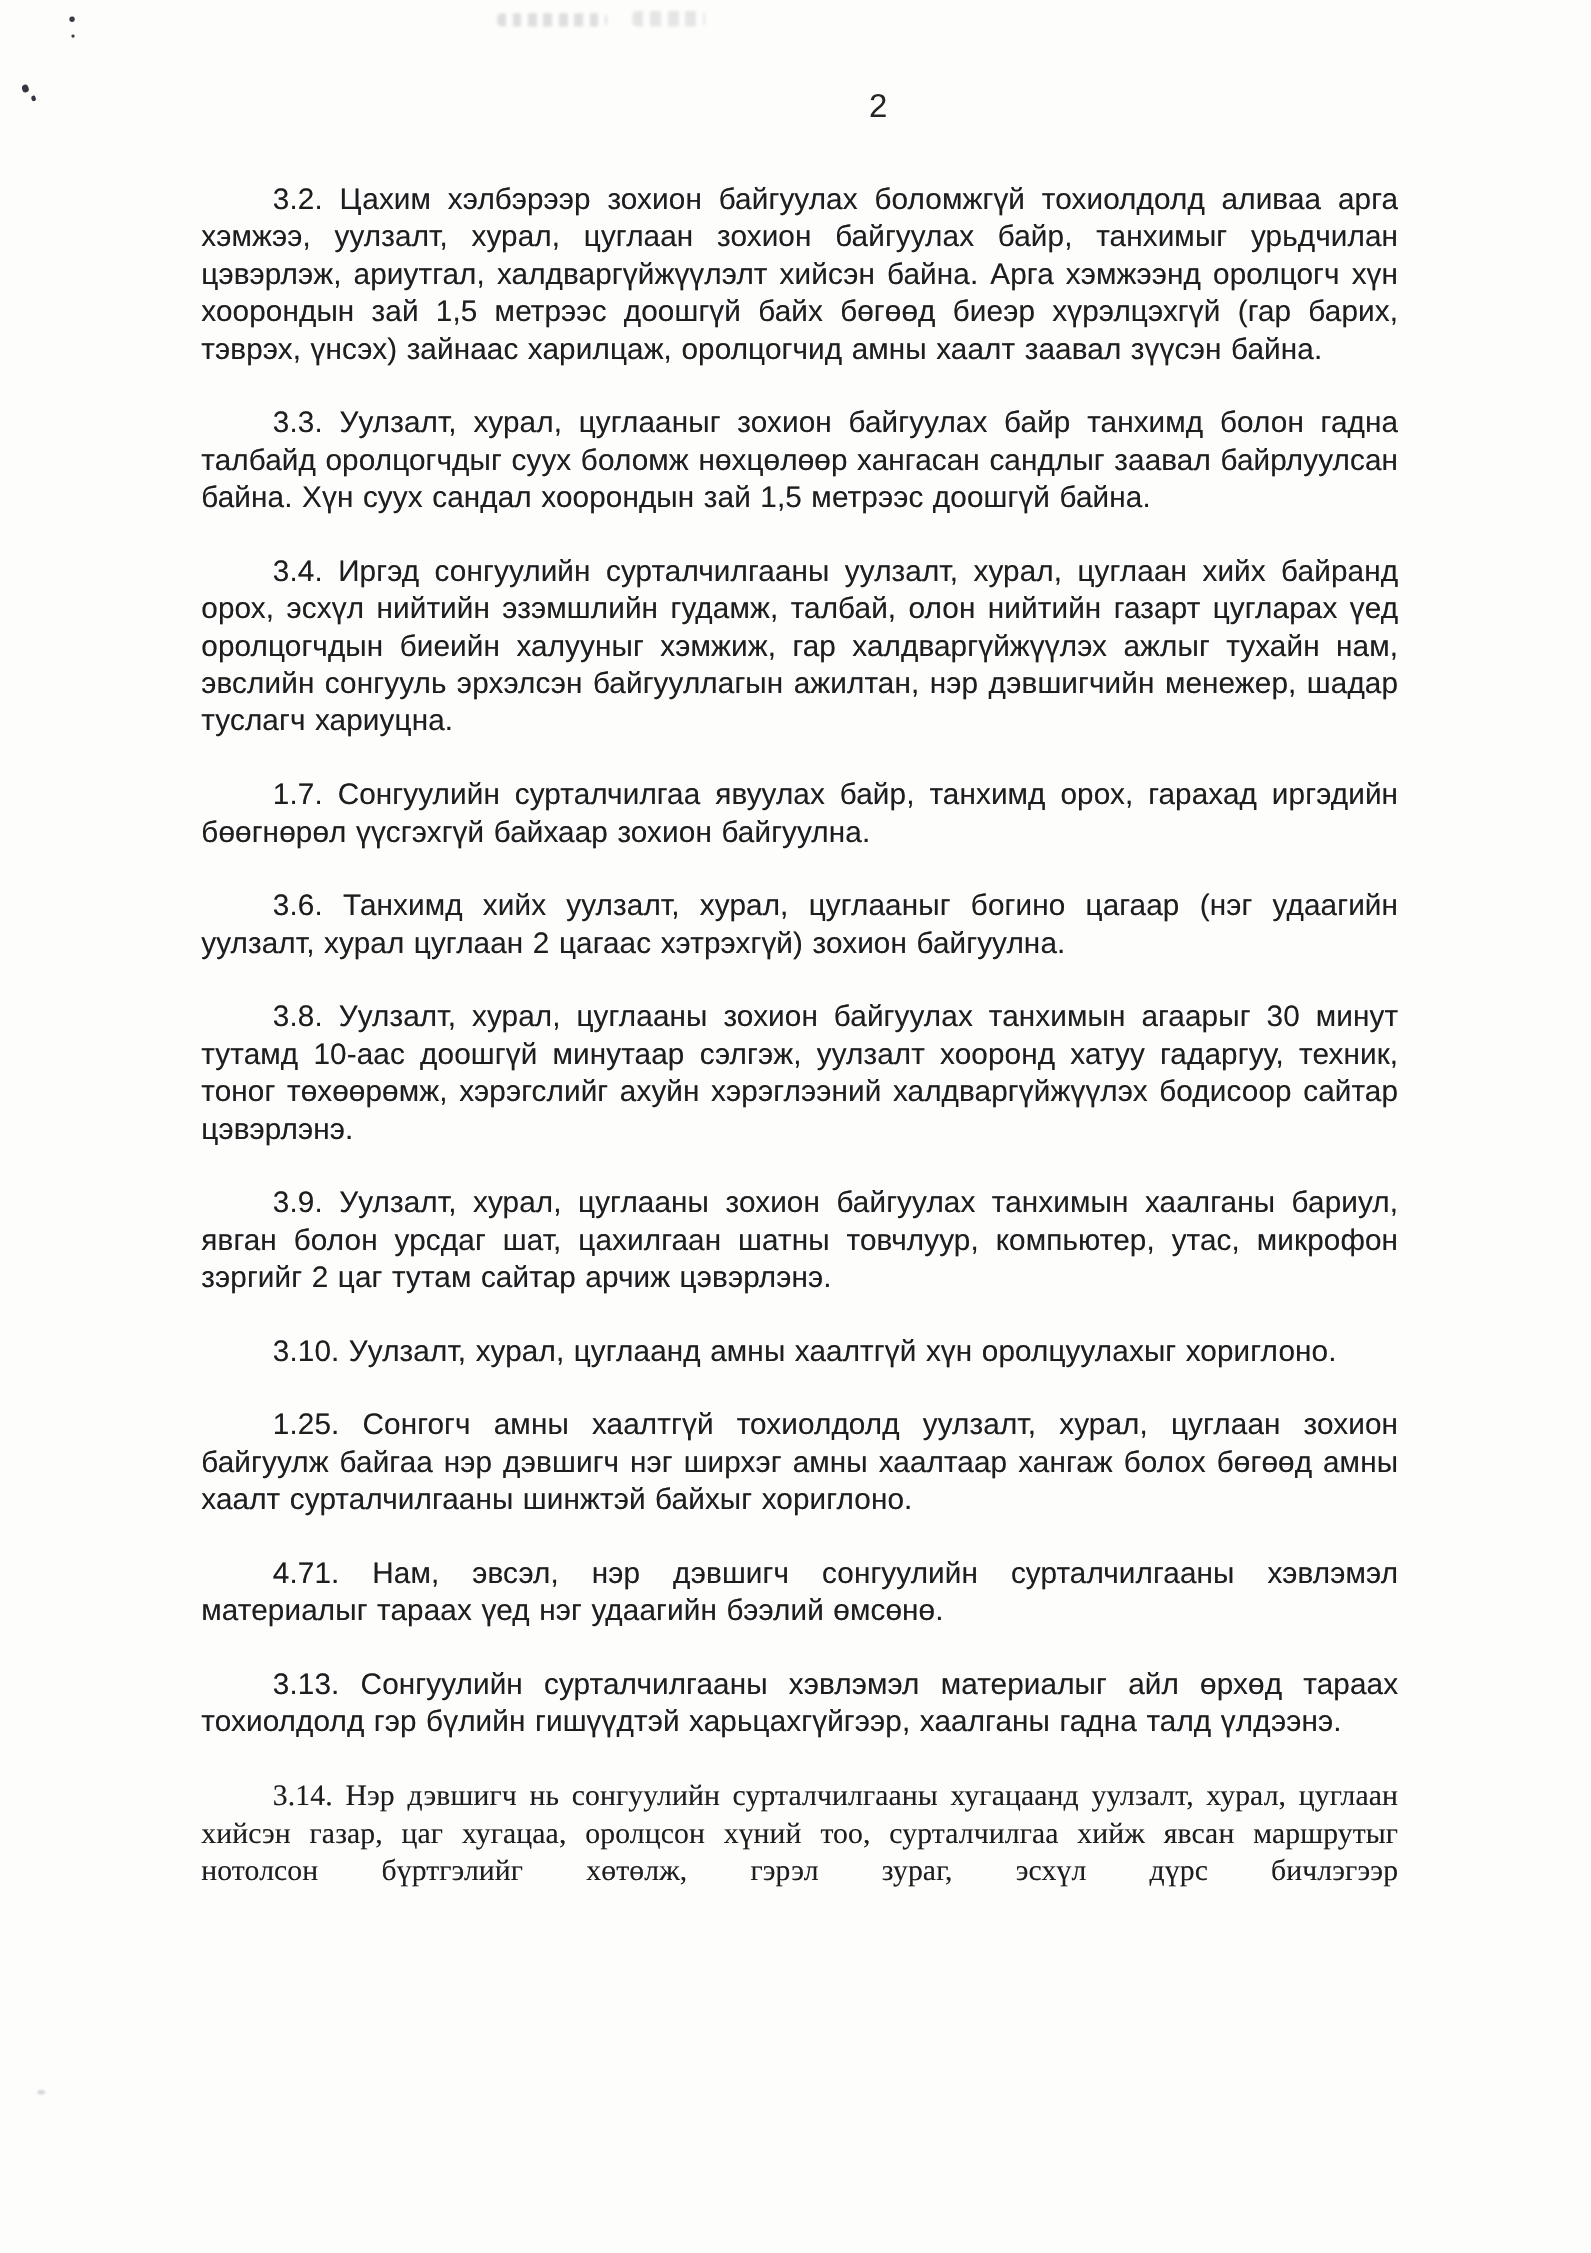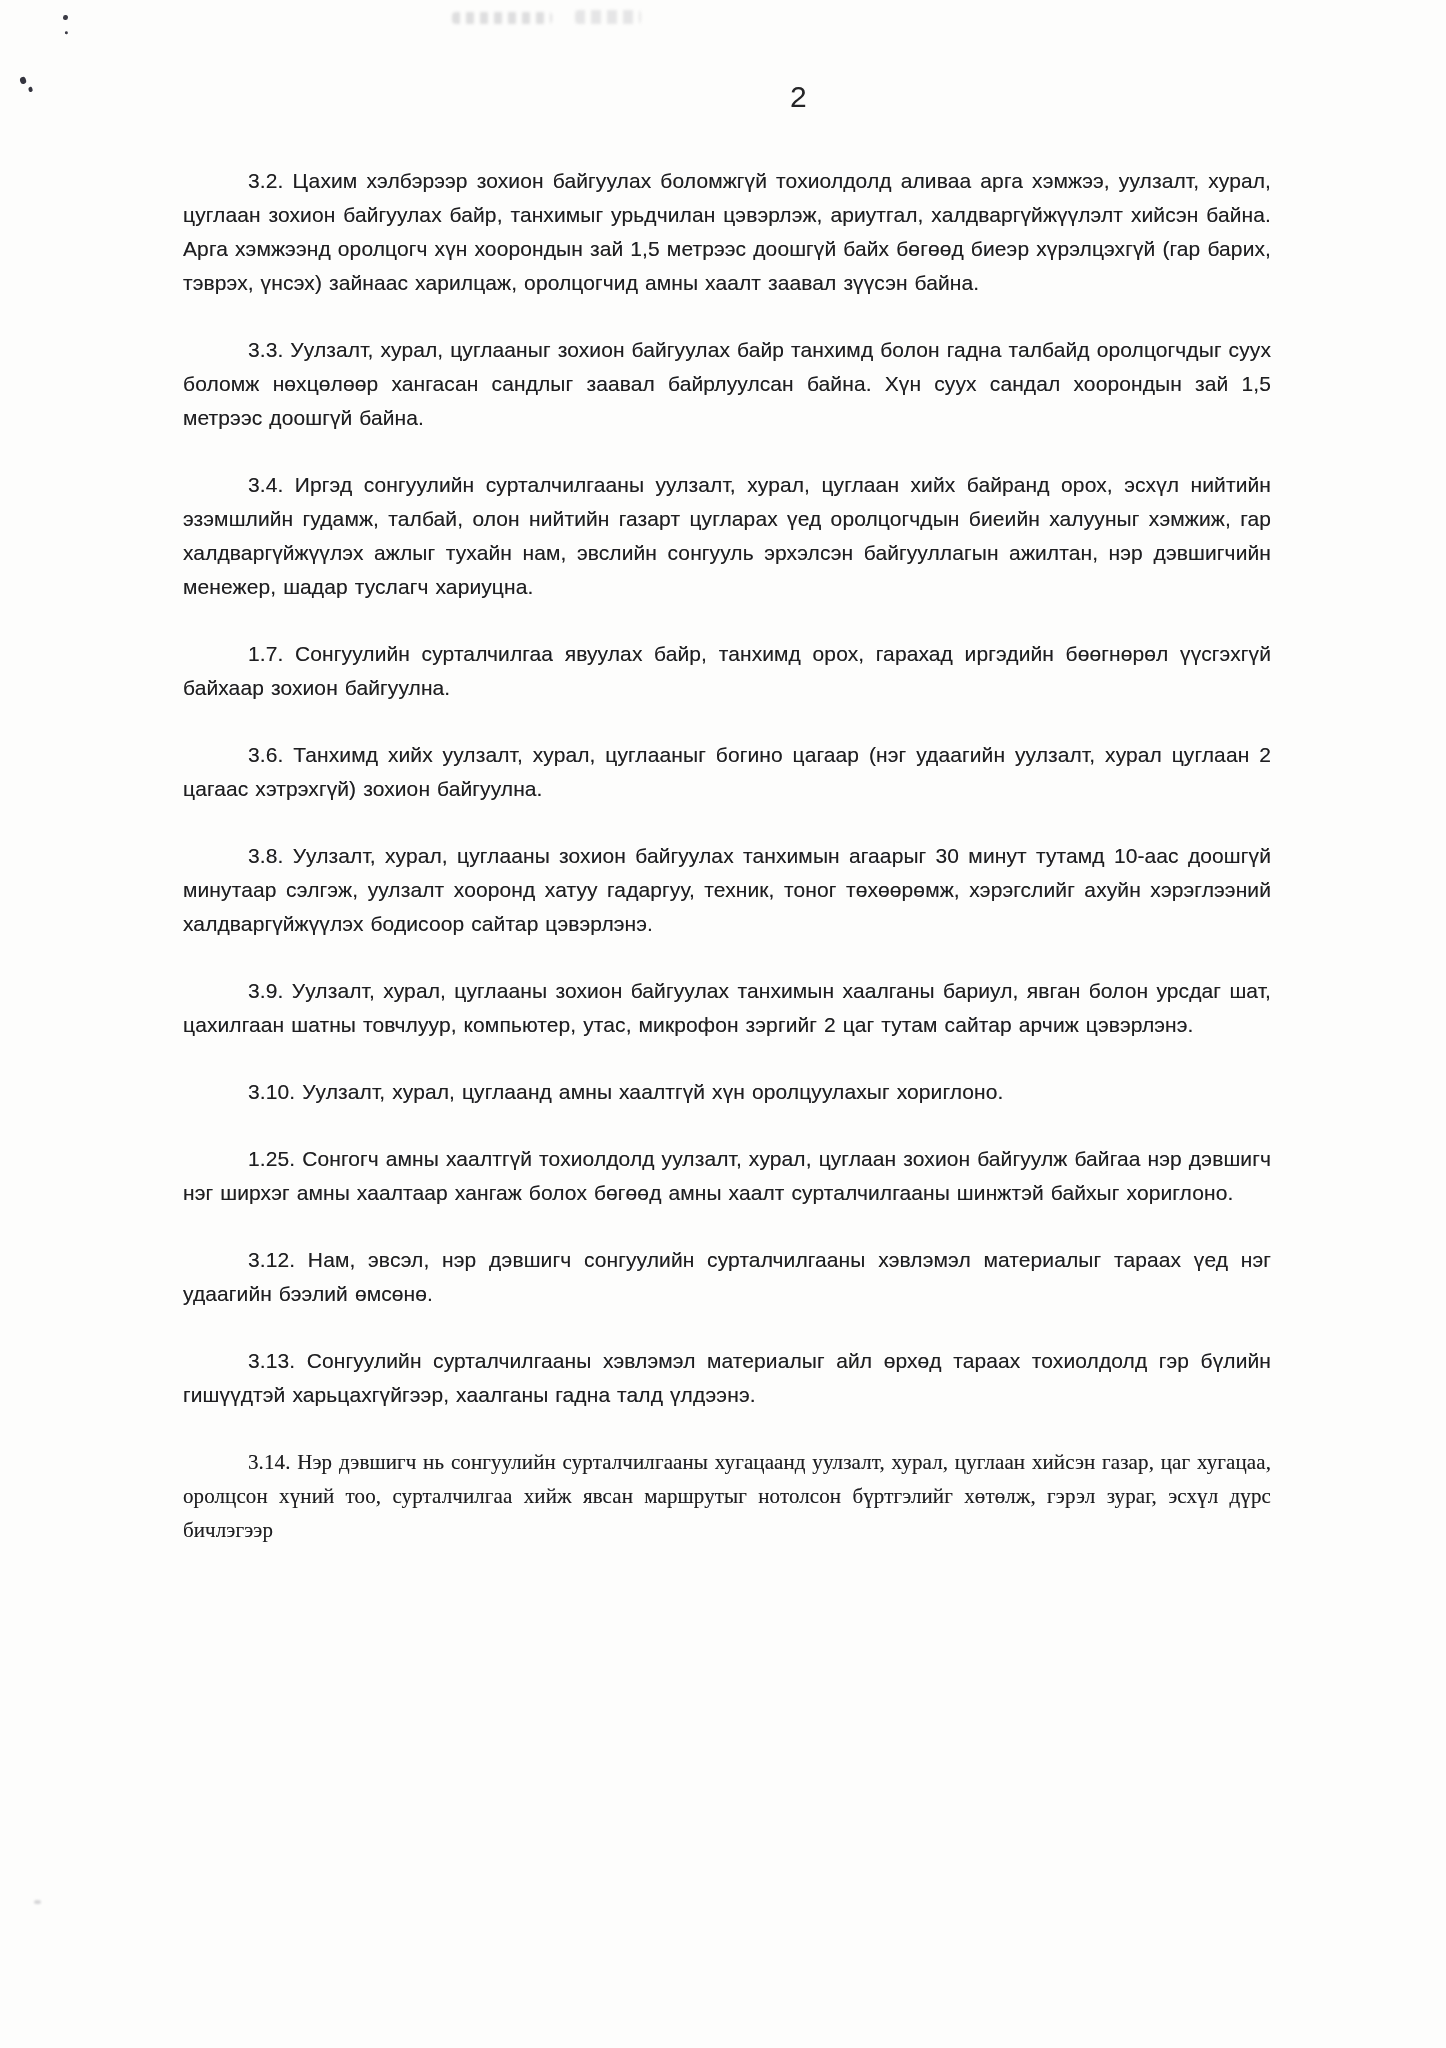--- a/index.html
+++ b/index.html
@@ -25,21 +25,21 @@
     color: #252527;
   }
   .content {
     position: absolute;
     left: 183px;
     top: 164px;
     width: 1100px;
   }
   .content p {
     margin: 0 12px 33px 0;
-    font-size: 21px;
+    font-size: 27px;
     line-height: 34px;
     text-align: justify;
     text-indent: 65px;
     letter-spacing: 0.1px;
     word-spacing: 1px;
     text-shadow: 0 0 0.5px rgba(20,20,25,0.45);
   }
   .p-cutoff {
     text-align-last: justify;
     margin-bottom: 0;
@@ -118,18 +118,18 @@
   <div class="content">
     <p>3.2. Цахим хэлбэрээр зохион байгуулах боломжгүй тохиолдолд аливаа арга хэмжээ, уулзалт, хурал, цуглаан зохион байгуулах байр, танхимыг урьдчилан цэвэрлэж, ариутгал, халдваргүйжүүлэлт хийсэн байна. Арга хэмжээнд оролцогч хүн хоорондын зай 1,5 метрээс доошгүй байх бөгөөд биеэр хүрэлцэхгүй (гар барих, тэврэх, үнсэх) зайнаас харилцаж, оролцогчид амны хаалт заавал зүүсэн байна.</p>
     <p>3.3. Уулзалт, хурал, цуглааныг зохион байгуулах байр танхимд болон гадна талбайд оролцогчдыг суух боломж нөхцөлөөр хангасан сандлыг заавал байрлуулсан байна. Хүн суух сандал хоорондын зай 1,5 метрээс доошгүй байна.</p>
     <p>3.4. Иргэд сонгуулийн сурталчилгааны уулзалт, хурал, цуглаан хийх байранд орох, эсхүл нийтийн эзэмшлийн гудамж, талбай, олон нийтийн газарт цугларах үед оролцогчдын биеийн халууныг хэмжиж, гар халдваргүйжүүлэх ажлыг тухайн нам, эвслийн сонгууль эрхэлсэн байгууллагын ажилтан, нэр дэвшигчийн менежер, шадар туслагч хариуцна.</p>
     <p>1.7. Сонгуулийн сурталчилгаа явуулах байр, танхимд орох, гарахад иргэдийн бөөгнөрөл үүсгэхгүй байхаар зохион байгуулна.</p>
     <p>3.6. Танхимд хийх уулзалт, хурал, цуглааныг богино цагаар (нэг удаагийн уулзалт, хурал цуглаан 2 цагаас хэтрэхгүй) зохион байгуулна.</p>
     <p>3.8. Уулзалт, хурал, цуглааны зохион байгуулах танхимын агаарыг 30 минут тутамд 10-аас доошгүй минутаар сэлгэж, уулзалт хооронд хатуу гадаргуу, техник, тоног төхөөрөмж, хэрэгслийг ахуйн хэрэглээний халдваргүйжүүлэх бодисоор сайтар цэвэрлэнэ.</p>
     <p>3.9. Уулзалт, хурал, цуглааны зохион байгуулах танхимын хаалганы бариул, явган болон урсдаг шат, цахилгаан шатны товчлуур, компьютер, утас, микрофон зэргийг 2 цаг тутам сайтар арчиж цэвэрлэнэ.</p>
     <p>3.10. Уулзалт, хурал, цуглаанд амны хаалтгүй хүн оролцуулахыг хориглоно.</p>
     <p>1.25. Сонгогч амны хаалтгүй тохиолдолд уулзалт, хурал, цуглаан зохион байгуулж байгаа нэр дэвшигч нэг ширхэг амны хаалтаар хангаж болох бөгөөд амны хаалт сурталчилгааны шинжтэй байхыг хориглоно.</p>
-    <p>3.12. Нам, эвсэл, нэр дэвшигч сонгуулийн сурталчилгааны хэвлэмэл материалыг тараах үед нэг удаагийн бээлий өмсөнө.</p>
+    <p>4.71. Нам, эвсэл, нэр дэвшигч сонгуулийн сурталчилгааны хэвлэмэл материалыг тараах үед нэг удаагийн бээлий өмсөнө.</p>
     <p>3.13. Сонгуулийн сурталчилгааны хэвлэмэл материалыг айл өрхөд тараах тохиолдолд гэр бүлийн гишүүдтэй харьцахгүйгээр, хаалганы гадна талд үлдээнэ.</p>
     <p class="p-cutoff">3.14. Нэр дэвшигч нь сонгуулийн сурталчилгааны хугацаанд уулзалт, хурал, цуглаан хийсэн газар, цаг хугацаа, оролцсон хүний тоо, сурталчилгаа хийж явсан маршрутыг нотолсон бүртгэлийг хөтөлж, гэрэл зураг, эсхүл дүрс бичлэгээр</p>
   </div>
 
 </div>
 
 </body></html>

